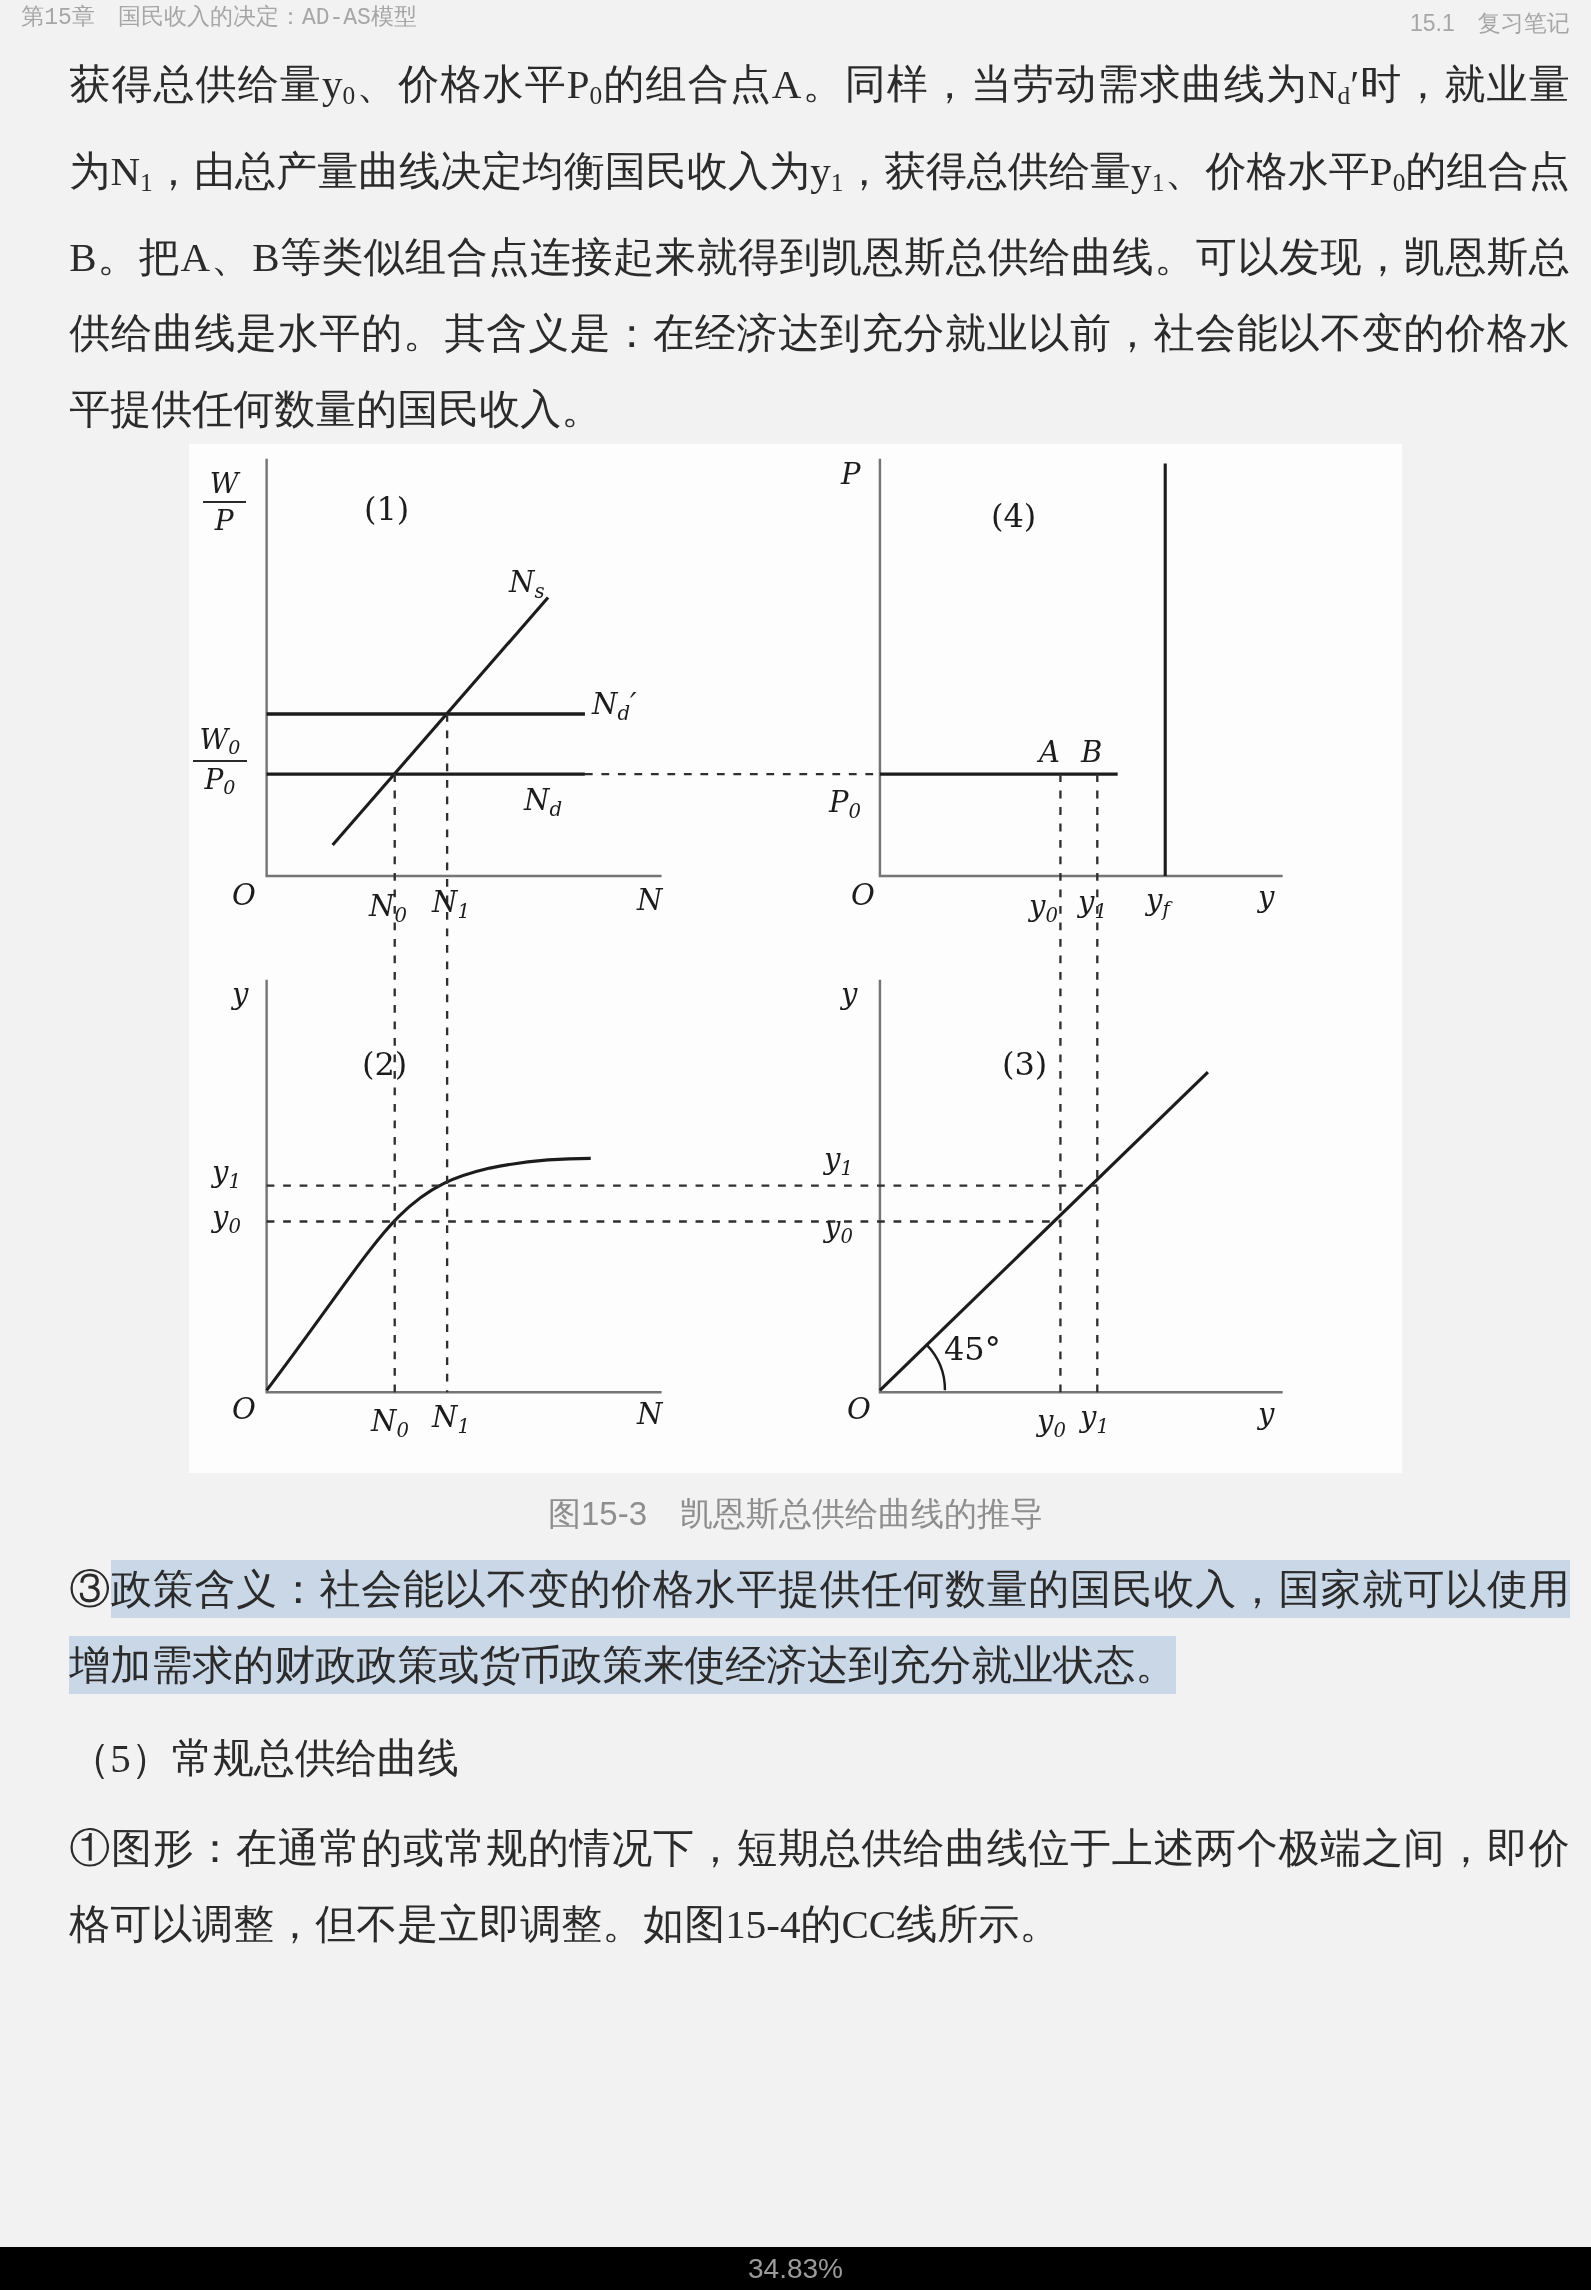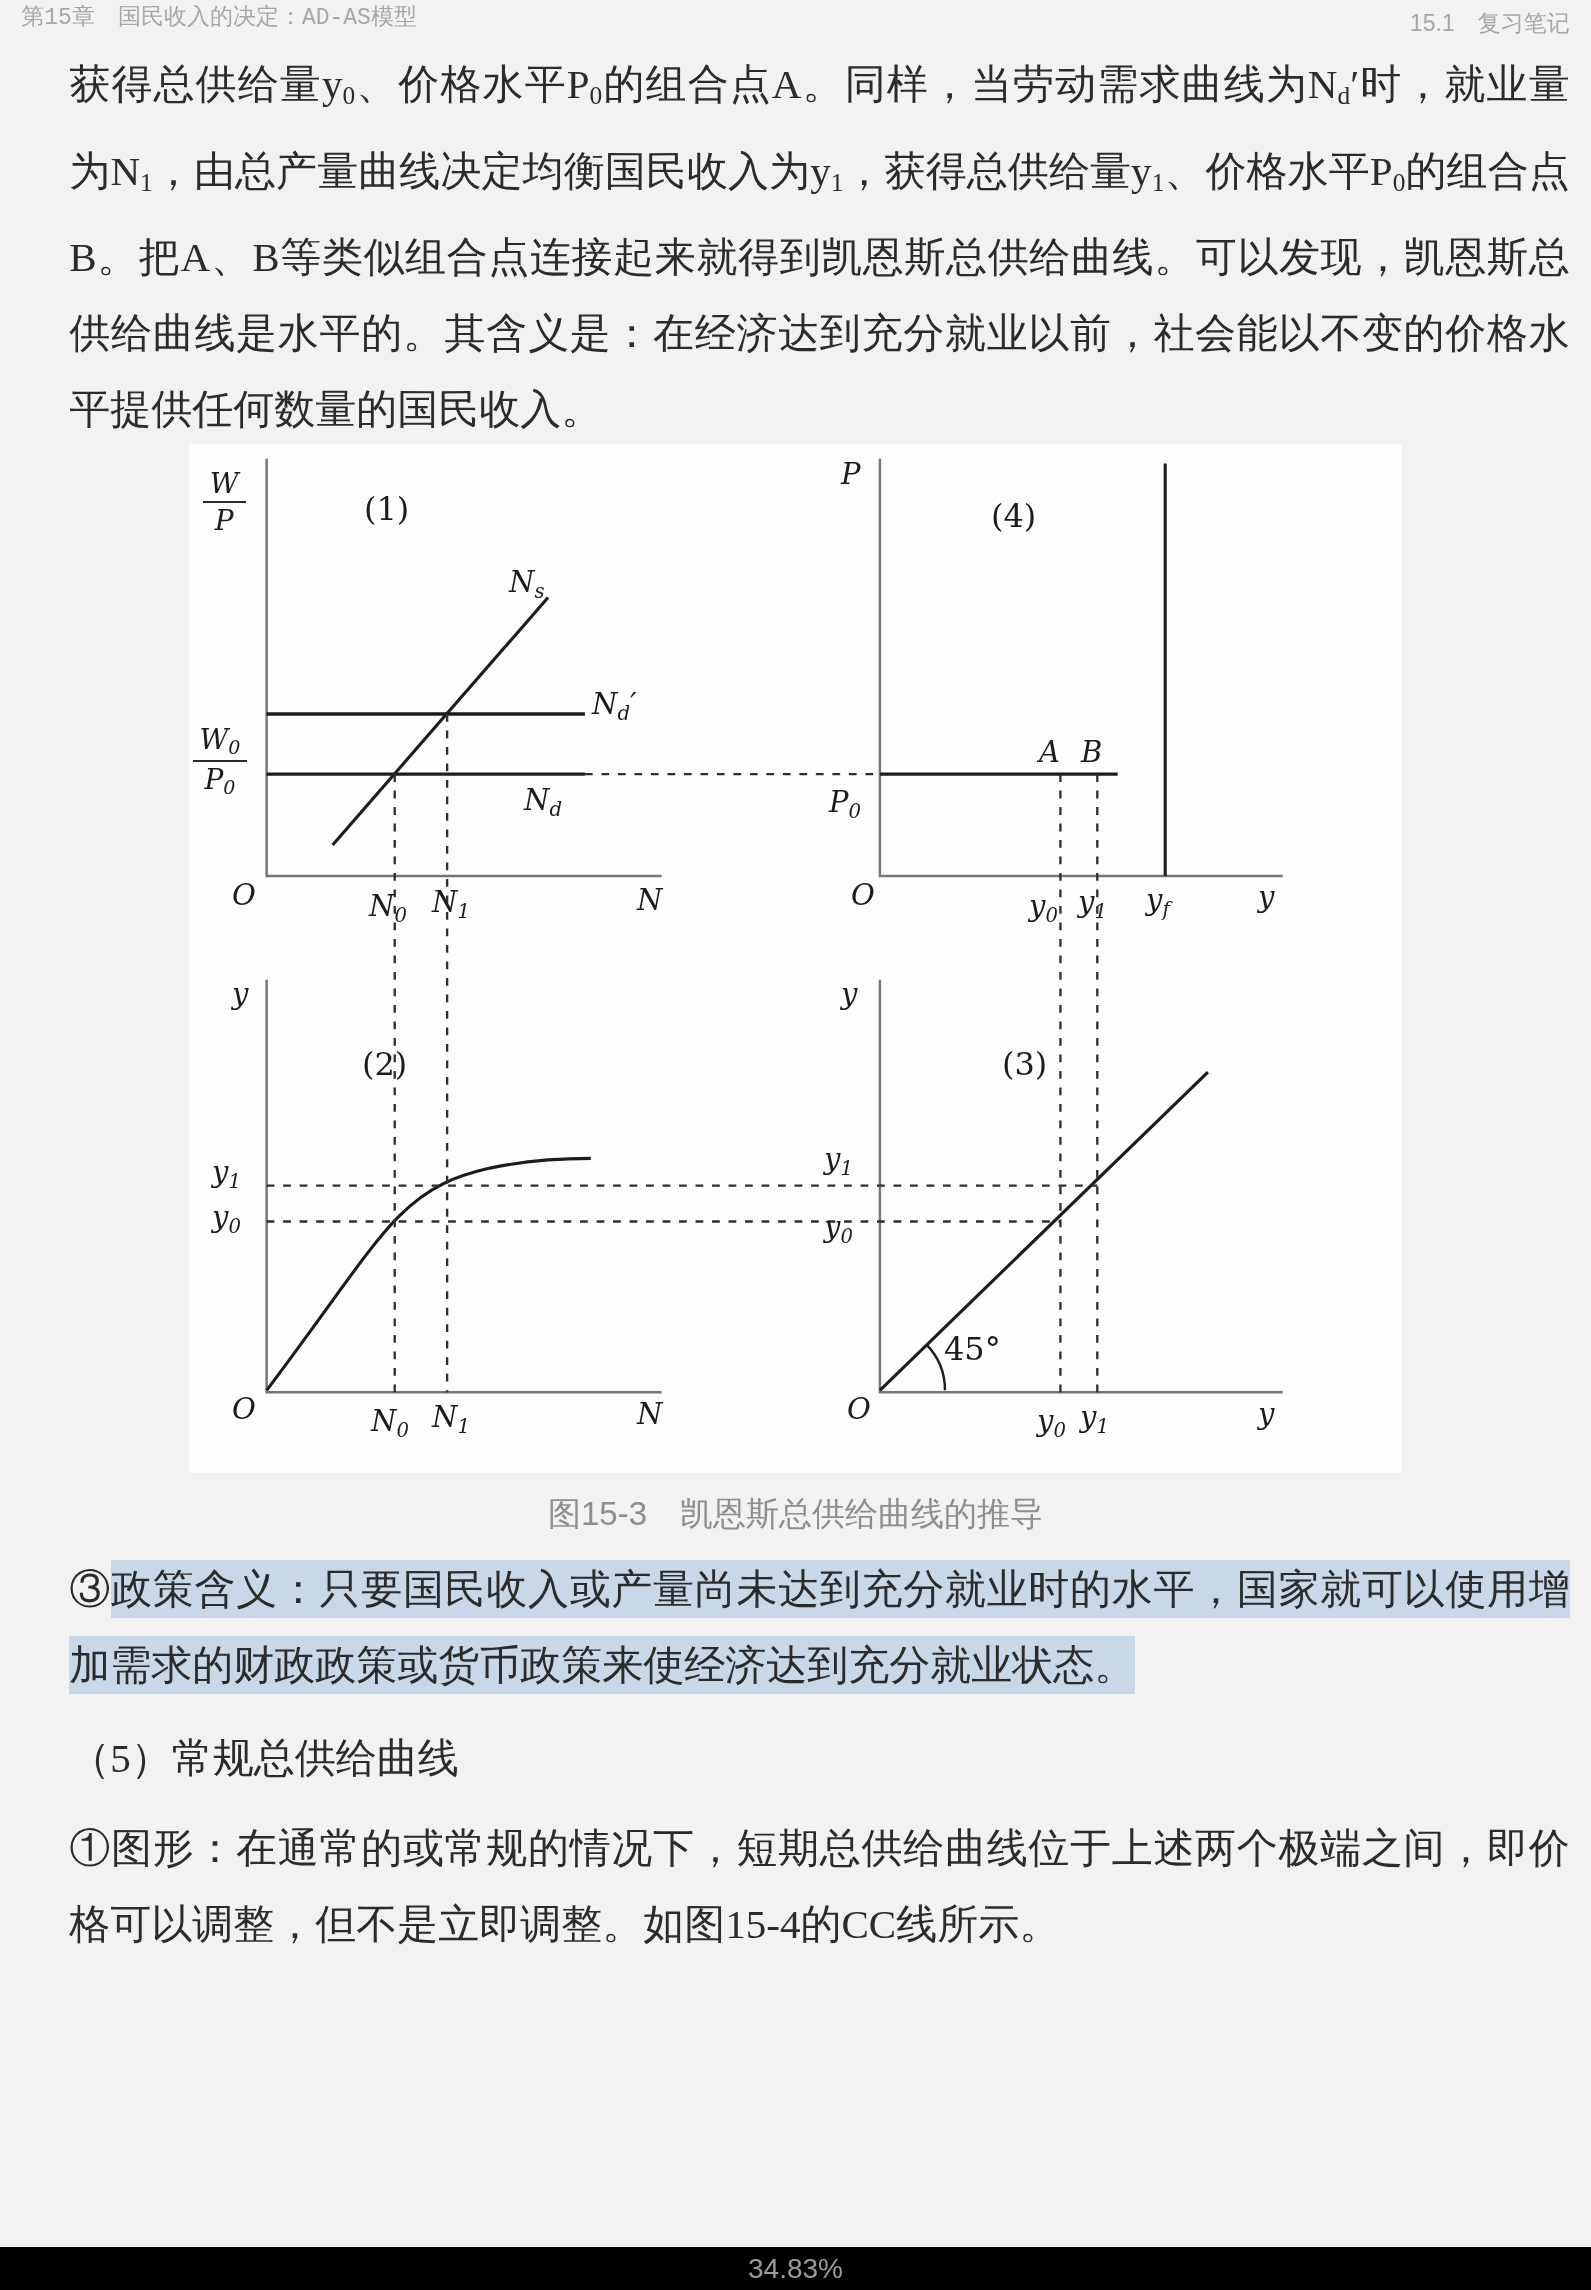--- a/index.html
+++ b/index.html
@@ -150,21 +150,21 @@
   <span class="flabel" style="left:635px;top:769px;">y<sub>0</sub></span>
   <span class="flabel upright" style="left:755px;top:889px;">45°</span>
   <span class="flabel" style="left:658px;top:951px;">O</span>
   <span class="flabel" style="left:848px;top:963px;">y<sub>0</sub></span>
   <span class="flabel" style="left:891px;top:959px;">y<sub>1</sub></span>
   <span class="flabel" style="left:1069px;top:956px;">y</span>
 </div>
 
 <div class="caption">图15-3　凯恩斯总供给曲线的推导</div>
 
-<div class="para policy"><span>③</span><mark>政策含义：只要国民收入或产量尚未达到充分就业时的水平，国家就可以使用增加需求的财政政策或货币政策来使经济达到充分就业状态。</mark></div>
+<div class="para policy"><span>③</span><mark>政策含义：社会能以不变的价格水平提供任何数量的国民收入，国家就可以使用增加需求的财政政策或货币政策来使经济达到充分就业状态。</mark></div>
 
 <div class="para h3">（5）常规总供给曲线</div>
 
 <div class="para p3">①图形：在通常的或常规的情况下，短期总供给曲线位于上述两个极端之间，即价格可以调整，但不是立即调整。如图15-4的CC线所示。</div>
 
 <div class="footer">
   <div class="pct">34.83%</div>
 </div>
 
 

